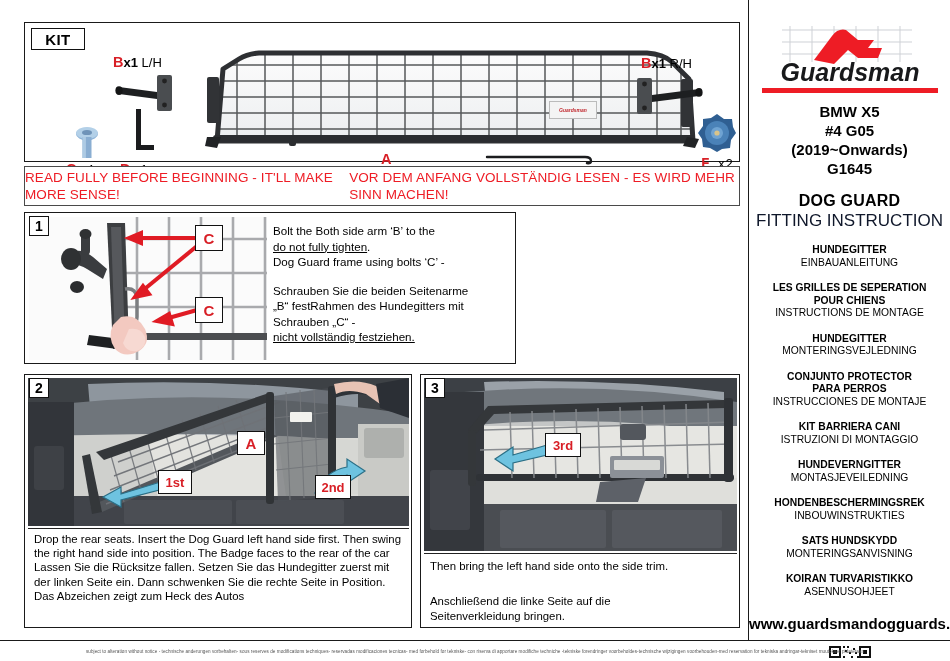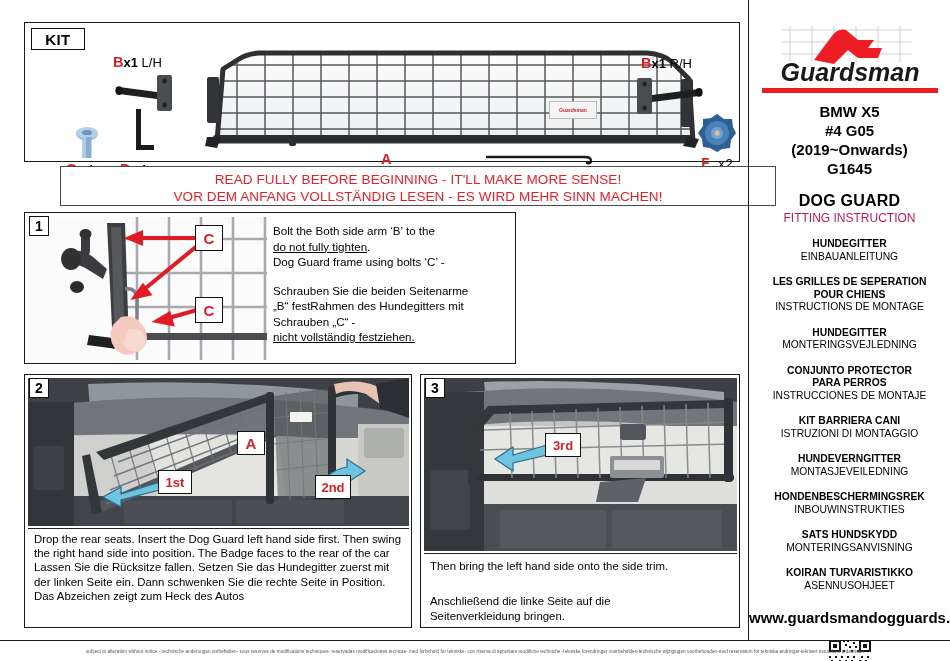--- a/index.html
+++ b/index.html
@@ -50,21 +50,21 @@
     position: absolute; left: 524px; top: 78px; width: 48px; height: 18px;
     background: #f4f4f4; border: .5px solid #bbb;
     display: flex; align-items: center; justify-content: center;
   }
   #badge-tag .bmark { font-size: 5px; color: #c0272d; font-weight: bold; font-style: italic; }
 
   
   #warning-banner {
     position: absolute; left: 24px; top: 166px; width: 716px; height: 40px;
     border: 1.5px solid #4a4a4a; background: #fff;
-    display: flex; flex-direction: column; align-items: center; justify-content: flex-end; margin-left: 36px;
+    display: flex; flex-direction: row; align-items: center; justify-content: space-between;
   }
   #warning-banner div { color: #ee1c25; font-size: 13.5px; line-height: 17px; letter-spacing: .1px; }
 
   
   #step1-panel {
     position: absolute; left: 24px; top: 212px; width: 492px; height: 152px;
     border: 1.5px solid #1a1a1a; background: #fff;
   }
   .step-num {
     position: absolute; left: 4px; top: 3px; width: 20px; height: 20px;
@@ -116,21 +116,21 @@
     position: absolute; left: 748px; top: 0; width: 202px; height: 640px;
     border-left: 1.5px solid #1a1a1a; text-align: center;
   }
   #logo-wrap { position: relative; width: 176px; height: 62px; margin: 24px auto 0; }
   #logo-rule { width: 176px; height: 5px; background: #ee1c25; margin: 2px auto 0; }
 
   #model-block { margin-top: 9px; font-size: 15px; font-weight: bold; line-height: 19px; color: #000; }
   #model-block .sm { font-size: 15px; }
 
   #product-title { margin-top: 14px; font-size: 16px; font-weight: bold; color: #000; letter-spacing: .2px; }
-  #product-sub { font-size: 12px; color: #be185d; margin-top: 1px; }
+  #product-sub { font-size: 17px; color: #0f172a; margin-top: 1px; }
 
   .lang-block { margin-top: 13px; }
   .lang-block .lt { font-size: 10.3px; font-weight: bold; color: #000; line-height: 12.5px; }
   .lang-block .ls { font-size: 10.3px; color: #000; line-height: 12.5px; }
 
   #website { margin-top: 17px; font-size: 15px; color: #000; font-weight: bold; }
 
   #qr-wrap { margin: 12px auto 0; width: 46px; height: 46px; }
 
   

